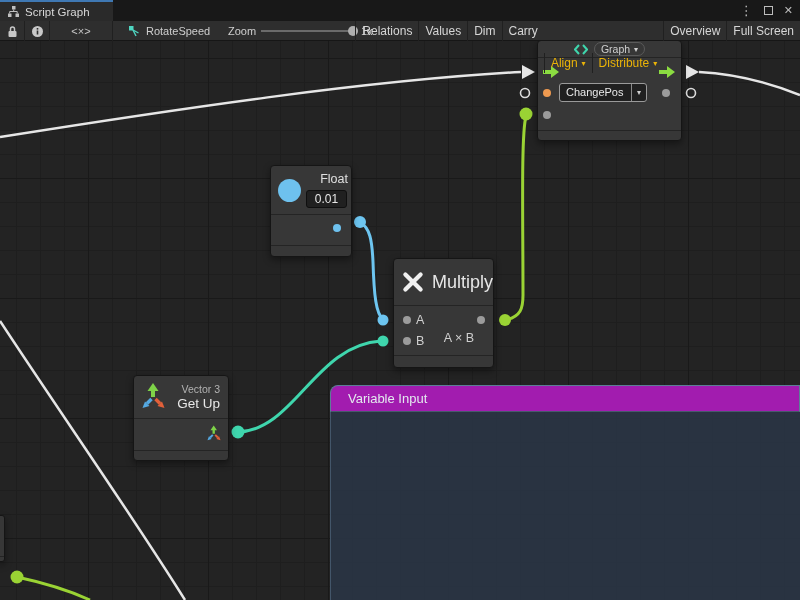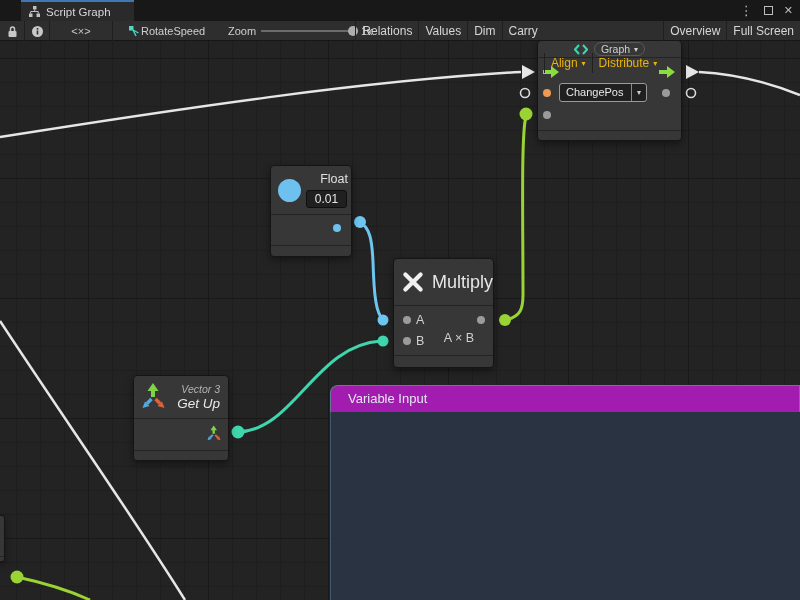--- a/index.html
+++ b/index.html
@@ -16,36 +16,36 @@
       linear-gradient(to bottom, #191919 1px, transparent 1px),
       linear-gradient(to right, #1e1e1e 1px, transparent 1px),
       linear-gradient(to bottom, #1e1e1e 1px, transparent 1px);
     background-size: 120px 120px, 120px 120px, 24px 24px, 24px 24px;
     background-position: 88px 0, 0 58px, 16px 0, 0 10px;
   }
 
   
   .top-bar { position:absolute; top:0; left:0; width:800px; height:21px; background:#181818; z-index:11; }
   .tab { position:absolute; left:0; top:0; width:113px; height:21px; background:#2a2a2a;
-         border-top:2px solid #3f78b3; display:flex; align-items:center; gap:5px; padding-left:7px;margin-left:21px; }
+         border-top:2px solid #3f78b3; display:flex; align-items:center; gap:5px; padding-left:7px; }
   .tab-title { font-size:11.5px; color:#d8d8d8; white-space:nowrap; }
   .win-controls { position:absolute; right:7px; top:0; height:21px; display:flex; align-items:center; gap:11px; }
   .win-menu { color:#bdbdbd; font-size:13px; line-height:21px; }
   .win-max { width:9px; height:9px; border:1.5px solid #bdbdbd; }
   .win-close { color:#bdbdbd; font-size:11px; line-height:21px; }
 
   
   .toolbar { position:absolute; top:21px; left:0; width:800px; height:20px; background:#2e2e2e;
              z-index:10; border-bottom:1px solid #161616; }
   .tb-btn { position:absolute; top:0; height:20px; display:flex; align-items:center; justify-content:center;
             border-right:1px solid #202020; }
   .tb-lock { left:0; width:25px; }
   .tb-info { left:25px; width:25px; }
   .tb-code { left:50px; width:63px; font-size:11px; color:#c8c8c8; }
-  .tb-ref  { position:absolute; left:128px; top:0; height:20px; display:flex; align-items:center; }
+  .tb-ref  { position:absolute; left:128px; top:0; height:20px; display:flex; align-items:center; gap:5px; }
   .tb-ref-label { font-size:11px; color:#cfcfcf; }
   .tb-zoom-label { position:absolute; left:228px; top:0; height:20px; line-height:20px; font-size:11px; color:#cfcfcf; }
   .tb-slider { position:absolute; left:261px; top:9px; width:93px; height:2px; background:#6b6b6b; }
   .tb-knob { position:absolute; right:-4px; top:-4px; width:10px; height:10px; border-radius:50%; background:#aeaeae; }
   .tb-zoom-value { position:absolute; left:361px; top:0; height:20px; line-height:20px; font-size:11px; color:#cfcfcf; }
   .tb-right { position:absolute; right:0; top:0; height:20px; display:flex; }
   .tb-right .rb { height:20px; line-height:19px; padding:0 6px; font-size:12px; color:#d6d6d6;
                   border-left:1px solid #202020; white-space:nowrap; display:flex; align-items:center; gap:4px; }
   .tb-right .rb.disabled { color:#eab308;margin-top:32px; }
   .dd-glyph { font-size:8px; }
@@ -80,21 +80,21 @@
 
   
   .float-node { left:270px; top:165px; width:82px; height:92px; }
   .float-circle { position:absolute; left:7px; top:13px; width:23px; height:23px; border-radius:50%; background:#6ec1ee; }
   .float-title { position:absolute; left:35px; top:6px; width:42px; text-align:right; font-size:12.5px; color:#e0e0e0; }
   .float-value { position:absolute; left:35px; top:24px; width:41px; height:18px; background:#202020;
                  border:1px solid #0f0f0f; border-radius:3px; font-size:12px; color:#e6e6e6;
                  text-align:center; line-height:16px; }
 
   
-  .vector-node { left:133px; top:375px; width:96px; height:86px;font-style:italic; }
+  .vector-node { left:133px; top:375px; width:96px; height:86px; }
   .vec-type { position:absolute; right:8px; top:7px; font-size:10.5px; color:#b2b2b2; }
   .vec-title { position:absolute; right:8px; top:20px; font-size:13.5px; color:#e8e8e8; }
 
   
   .sliver-node { left:-2px; top:515px; width:7px; height:47px; border-radius:0 3px 3px 0; }
 
   
   .var-panel { position:absolute; left:330px; top:385px; width:470px; height:215px; z-index:2; }
   .var-header { position:absolute; top:0; left:0; right:0; height:27px; background:#a21caf;
                 border:1px solid #5e7d97; border-bottom-color:#47596b; border-radius:8px 0 0 0;

